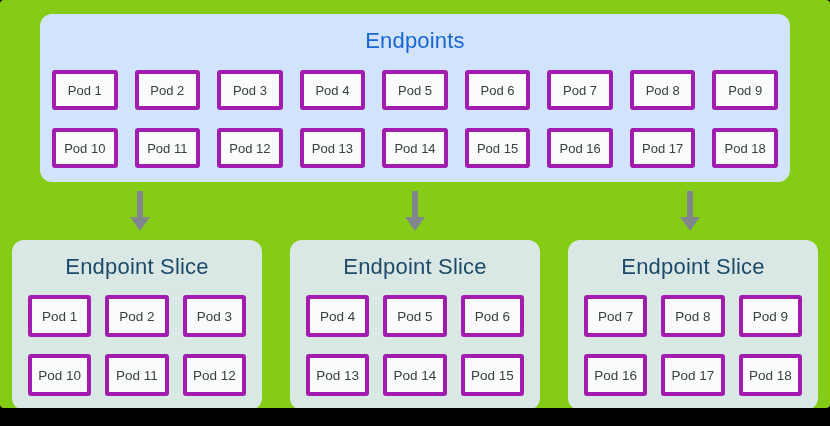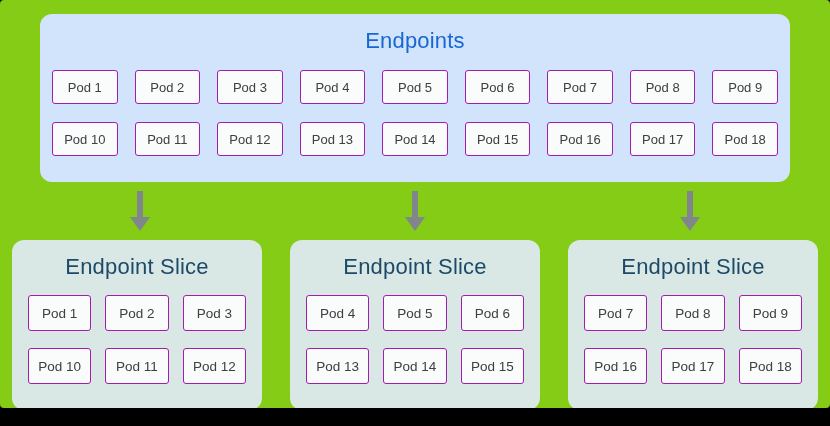--- a/index.html
+++ b/index.html
@@ -34,21 +34,21 @@
   .pod-grid-9 {
     display: grid;
     grid-template-columns: repeat(9, 1fr);
     column-gap: 17px;
     row-gap: 18px;
     padding: 16px 12px 0 12px;
   }
   
   .pod {
     background: #fafbfb;
-    border: 1px solid #a21caf;
+    border: 4px solid #a21caf;
     border-radius: 3px;
     height: 32px;
     display: flex;
     align-items: center;
     justify-content: center;
     font-size: 13px;
     color: #3c4043;
     white-space: nowrap;
   }
   

